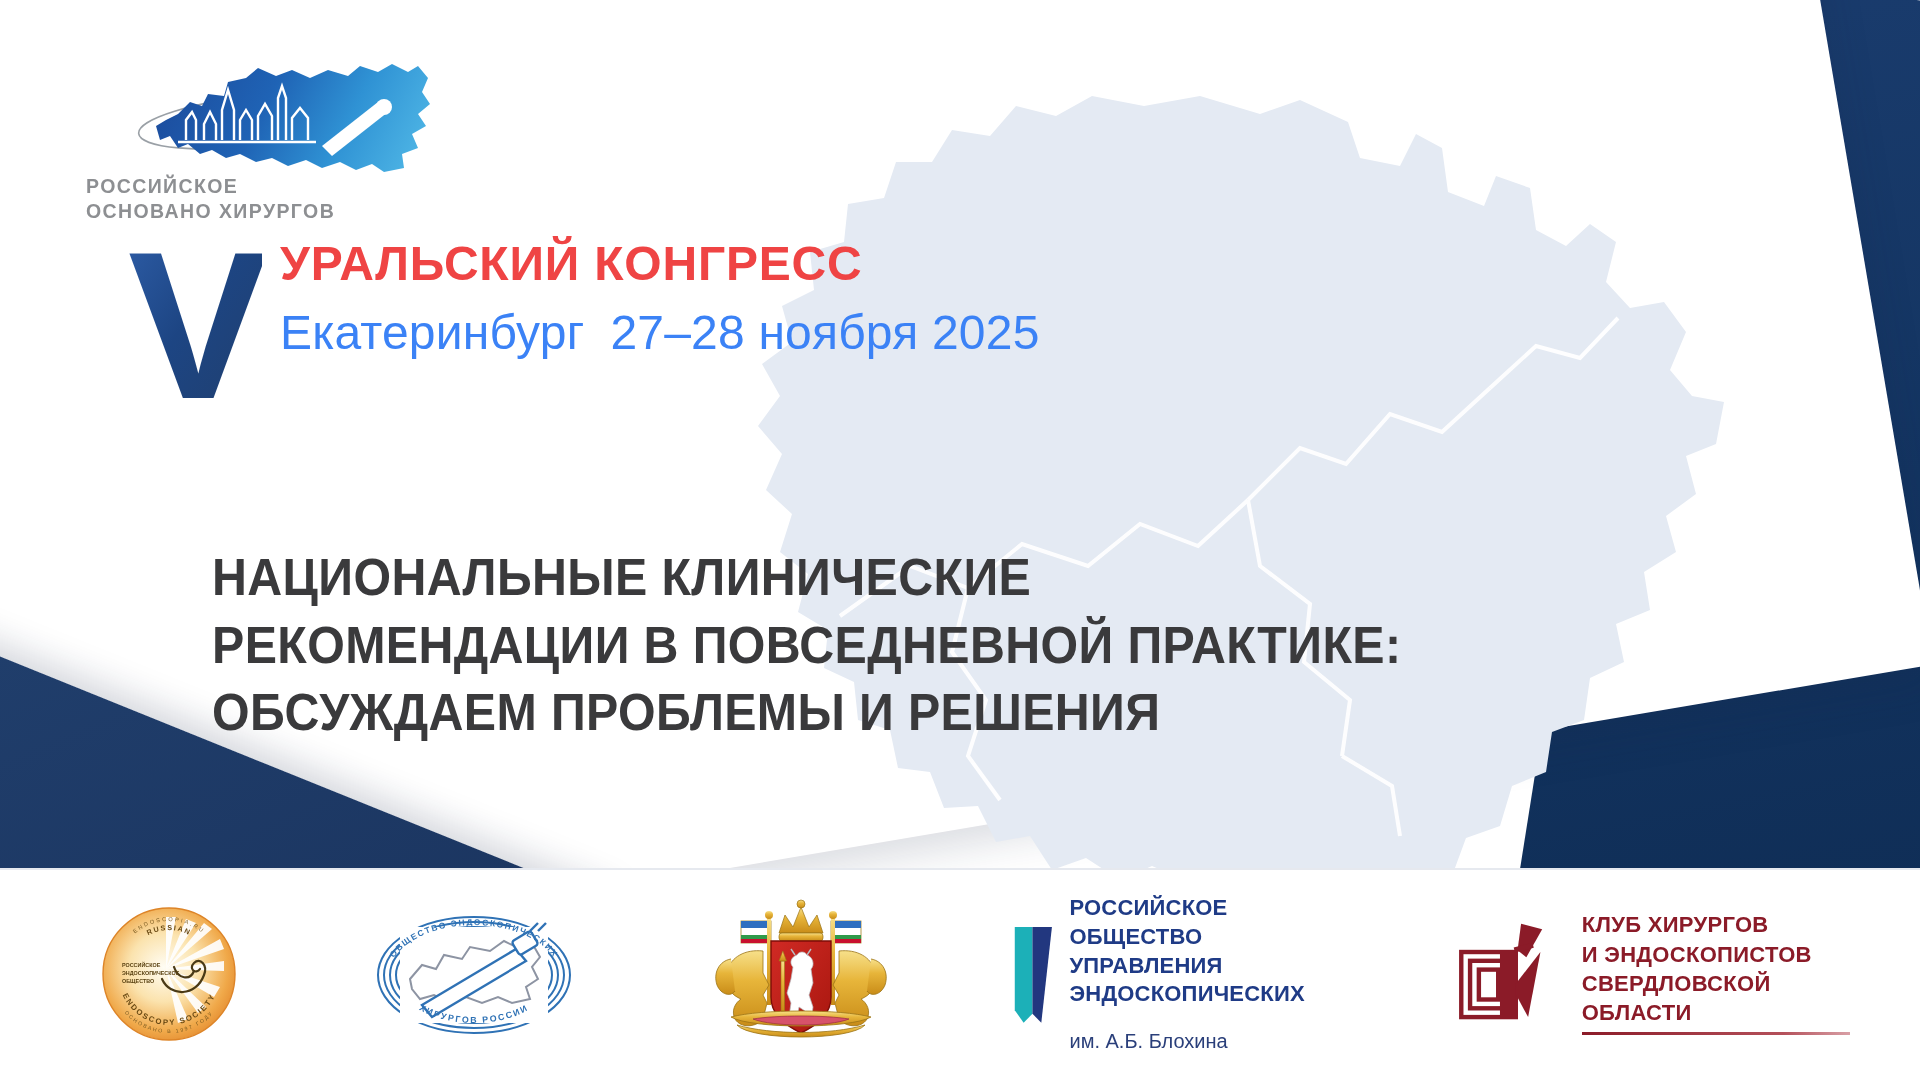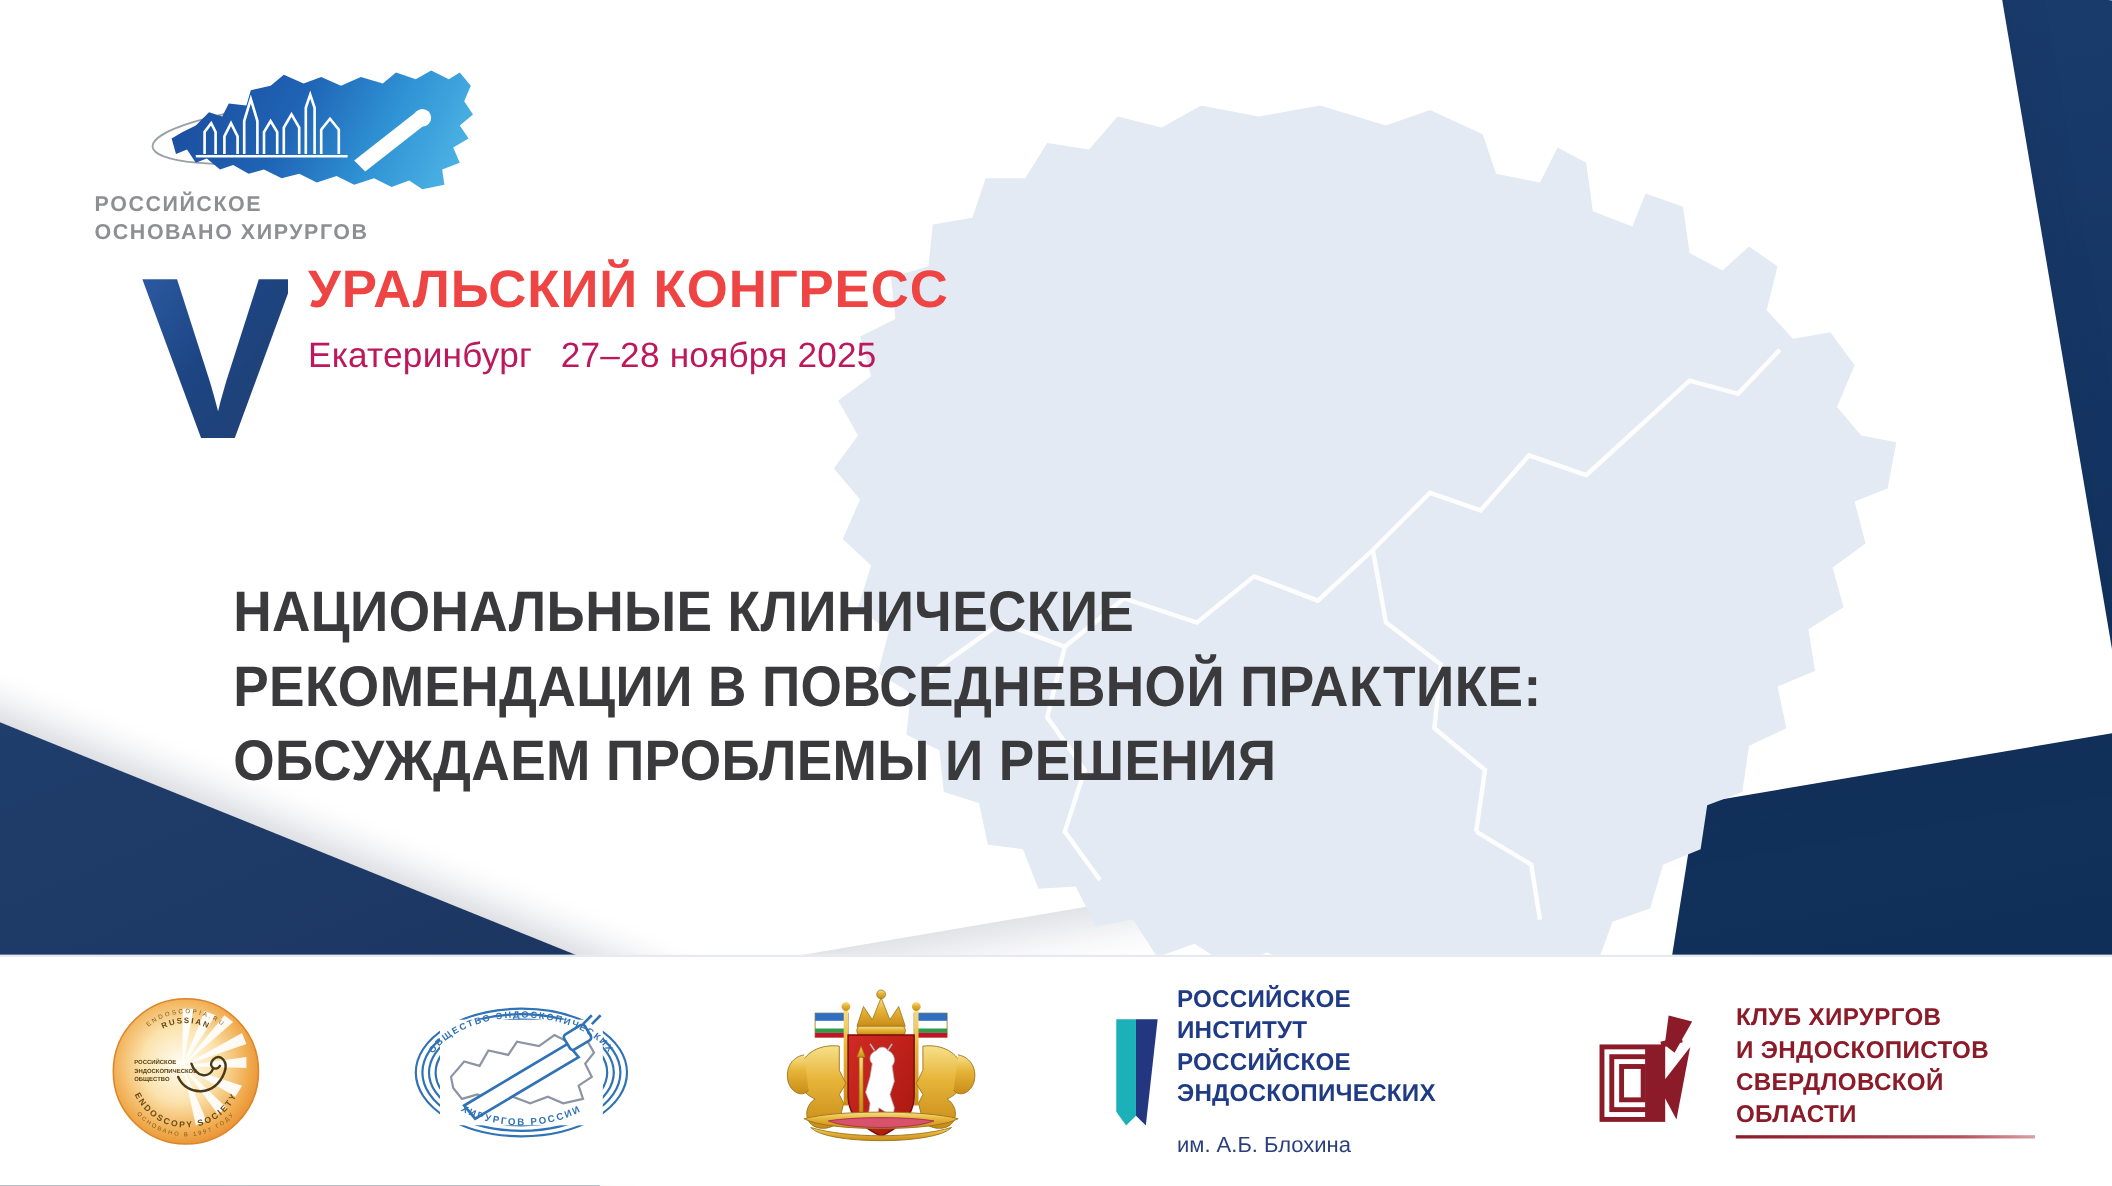--- a/index.html
+++ b/index.html
@@ -134,33 +134,34 @@
   .title-line {
     font-size: 48px;
     font-weight: bold;
     letter-spacing: 0.8px;
     line-height: 1.18;
     color: #ef4444;
     white-space: nowrap;
   }
   .subtitle-line {
     margin-top: 12px;
-    font-size: 32px;
+    font-size: 48px;
     font-weight: normal;
     letter-spacing: 0.2px;
-    color: #be185d;
+    color: #3b82f6;
     white-space: nowrap;
+    text-align: right;
   }
   .subtitle-line .dates { margin-left: 26px; }
 
   
   .headline {
     position: absolute;
     left: 212px;
-    top: 524px;
+    top: 544px;
     width: 1420px;
   }
   .headline-line {
     font-size: 52px;
     font-weight: bold;
     letter-spacing: 0.4px;
     line-height: 1.30;
     color: #3a3a3c;
     white-space: nowrap;
     transform: scaleX(0.93);
@@ -488,21 +489,21 @@
         </svg>
       </div>
 
       <div class="partner p4">
         <svg width="48" height="118" viewBox="0 0 48 118" xmlns="http://www.w3.org/2000/svg">
           <path d="M 2 6 L 22 6 L 22 104 L 12 114 L 2 100 Z" fill="#1cb0b8"></path>
           <path d="M 22 6 L 44 6 L 32 114 L 22 104 Z" fill="#22377f"></path>
         </svg>
         <div class="uium-text partner-text">
           <div>РОССИЙСКОЕ</div>
-          <div>ИНСТИТУТ РОССИЙСКОЕ</div>
+          <div>ОБЩЕСТВО УПРАВЛЕНИЯ</div>
           <div>ЭНДОСКОПИЧЕСКИХ</div>
           <div class="sub">им. А.Б. Блохина</div>
         </div>
       </div>
 
       <div class="partner p5">
         <svg width="102" height="126" viewBox="0 0 102 126" xmlns="http://www.w3.org/2000/svg">
           <g fill="none" stroke="#8b1b28" stroke-width="5">
             <rect x="6" y="38" width="62" height="74"></rect>
             <rect x="16" y="48" width="42" height="54"></rect>

